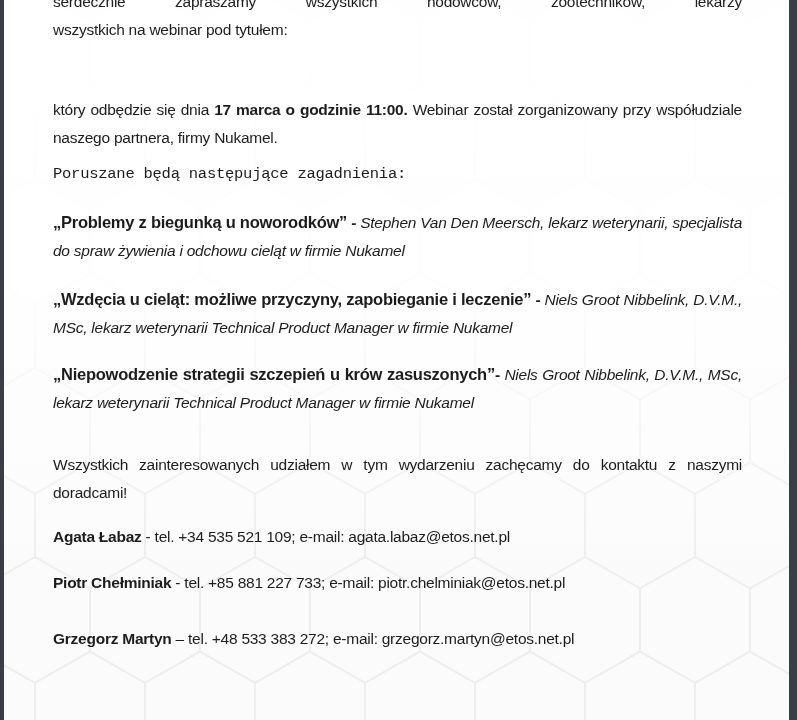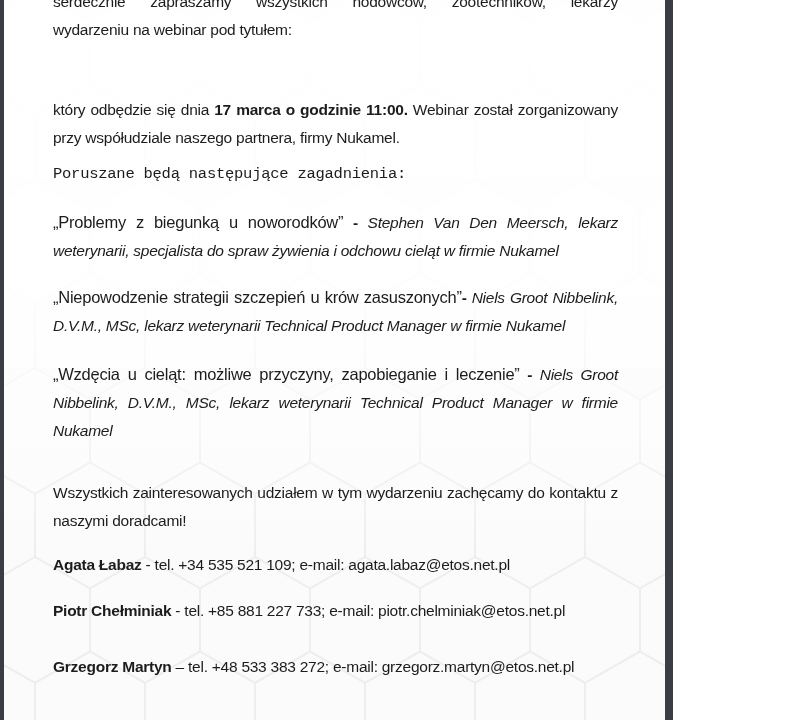--- a/index.html
+++ b/index.html
@@ -4,21 +4,21 @@
 <style>
   html, body { margin: 0; padding: 0; }
   body {
     width: 797px; height: 720px;
     overflow: hidden;
     background: #ffffff;
     font-family: "Liberation Sans", sans-serif;
   }
   .page {
     position: relative;
-    width: 673px; height: 720px;
+    width: 797px; height: 720px;
     overflow: hidden;
     background: #fdfdfd;
   }
   
   .hex-layer {
     position: absolute; inset: 0;
     z-index: 0;
   }
   .hex-fade {
     position: absolute; inset: 0;
@@ -68,21 +68,21 @@
   .topic { text-align: justify; }
   .topic-1 { margin-top: 20px; }
   .topic-2 { margin-top: 18px; }
   .topic-3 { margin-top: 20px; }
   .p-cta { margin-top: 34px; }
   .contact { }
   .contact-1 { margin-top: 16px; }
   .contact-2 { margin-top: 18px; }
   .contact-3 { margin-top: 28px; }
   b, .bold { font-weight: bold; }
-  .topic .t-title { font-weight: normal; font-size: 16.5px; }
+  .topic .t-title { font-weight: bold; font-size: 16.5px; }
   .topic .t-sep { font-weight: bold; }
   .topic .t-speaker { font-style: italic; }
 </style>
 </head>
 <body>
 
 <div class="page">
 
   <div class="hex-layer">
     <svg width="797" height="720" xmlns="http://www.w3.org/2000/svg" aria-hidden="true">
@@ -106,40 +106,40 @@
   </div>
   <div class="hex-fade"></div>
 
   <div class="edge-left"></div>
   <div class="edge-right"></div>
 
   <div class="content">
 
     <p class="p-intro stretch-first">
       <span class="forced">serdecznie zapraszamy wszystkich hodowców, zootechników, lekarzy</span>
-      <span>wydarzeniu na webinar pod tytułem:</span>
+      <span>wszystkich na webinar pod tytułem:</span>
     </p>
 
 
     <p class="p-date just">
       <span>który odbędzie się dnia </span><b>17 marca o godzinie 11:00.</b><span> Webinar został zorganizowany przy współudziale naszego partnera, firmy Nukamel.</span>
     </p>
 
     <p class="p-topics-intro">Poruszane będą następujące zagadnienia:</p>
 
     <p class="topic topic-1">
       <span class="t-title">„Problemy z biegunką u noworodków”</span><span class="t-sep"> - </span><span class="t-speaker">Stephen Van Den Meersch, lekarz weterynarii, specjalista do spraw żywienia i odchowu cieląt w firmie Nukamel</span>
     </p>
 
+    <p class="topic topic-3">
+      <span class="t-title">„Wzdęcia u cieląt: możliwe przyczyny, zapobieganie i leczenie”</span><span class="t-sep"> - </span><span class="t-speaker">Niels Groot Nibbelink, D.V.M., MSc, lekarz weterynarii Technical Product Manager w firmie Nukamel</span>
+    </p>
+
     <p class="topic topic-2">
       <span class="t-title">„Niepowodzenie strategii szczepień u krów zasuszonych”</span><span class="t-sep">- </span><span class="t-speaker">Niels Groot Nibbelink, D.V.M., MSc, lekarz weterynarii Technical Product Manager w firmie Nukamel</span>
-    </p>
-
-    <p class="topic topic-3">
-      <span class="t-title">„Wzdęcia u cieląt: możliwe przyczyny, zapobieganie i leczenie”</span><span class="t-sep"> - </span><span class="t-speaker">Niels Groot Nibbelink, D.V.M., MSc, lekarz weterynarii Technical Product Manager w firmie Nukamel</span>
     </p>
 
     <p class="p-cta just">Wszystkich zainteresowanych udziałem w tym wydarzeniu zachęcamy do kontaktu z naszymi doradcami!</p>
 
     <p class="contact contact-1">
       <b>Agata Łabaz</b><span> - tel. +34 535 521 109; e-mail: agata.labaz@etos.net.pl</span>
     </p>
 
     <p class="contact contact-2">
       <b>Piotr Chełminiak</b><span> - tel. +85 881 227 733; e-mail: piotr.chelminiak@etos.net.pl</span>

